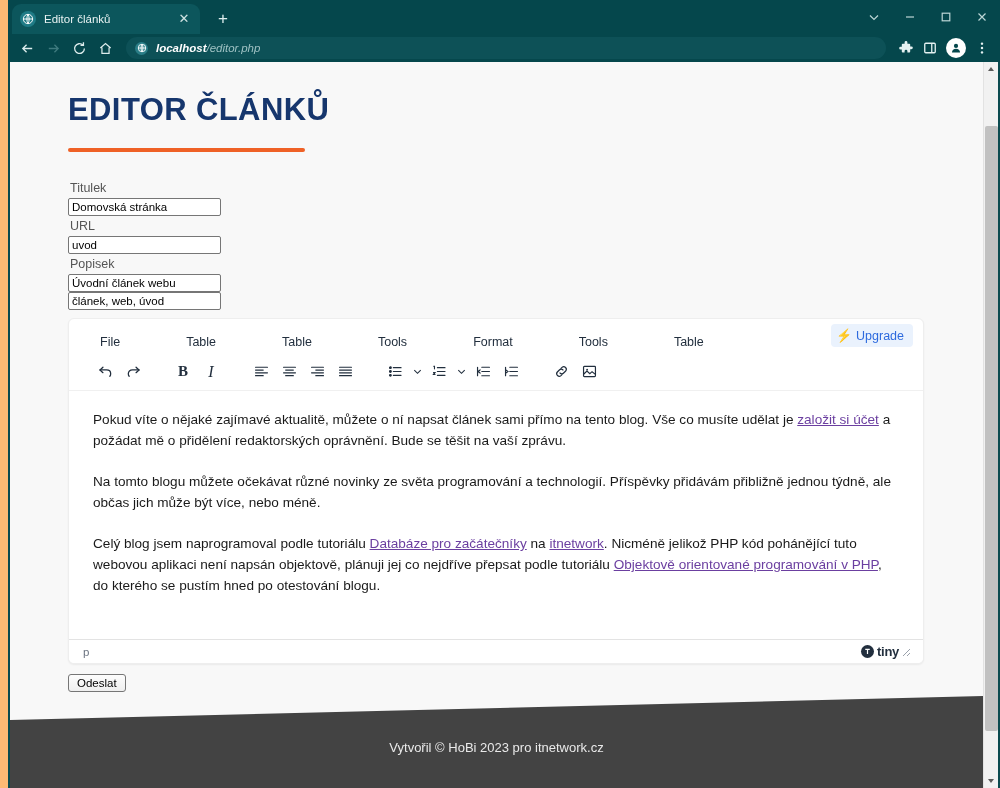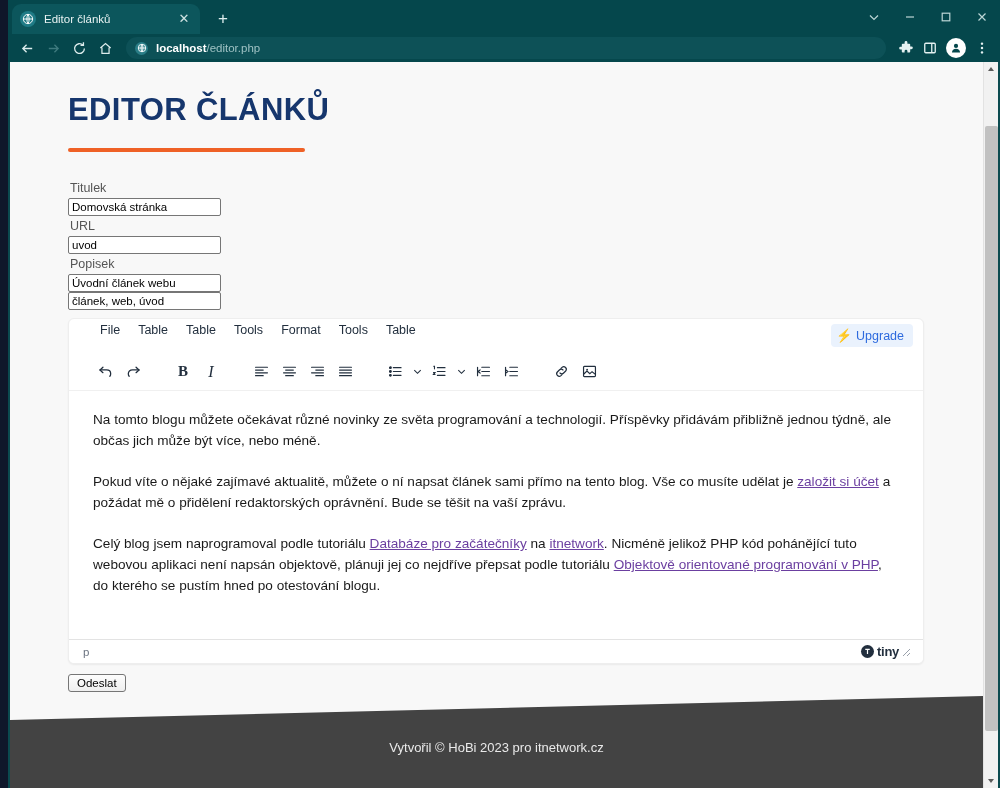--- a/index.html
+++ b/index.html
@@ -3,21 +3,21 @@
 <meta charset="utf-8">
 <style>
   * { box-sizing: border-box; margin: 0; padding: 0; }
   html, body {
     width: 1000px; height: 788px; overflow: hidden;
     font-family: "Liberation Sans", sans-serif;
     background: #2f2f2f;
   }
 
   
-  #desktop { position: relative; width: 844px; height: 788px; background: #0f172a; }
+  #desktop { position: relative; width: 844px; height: 788px; background: #fdba74; }
 
   #browser-window {
     position: absolute; left: 8px; top: 0; width: 992px; height: 788px;
     background: #0b4a4f; overflow: hidden;
   }
 
   
   #tabstrip {
     position: absolute; left: 0; top: 0; width: 992px; height: 34px;
     background: #05474c;
@@ -58,21 +58,21 @@
     background: #05474c; display: flex; align-items: center; padding: 0 6px;
   }
   .navbtn {
     width: 26px; height: 26px; display: flex; align-items: center; justify-content: center;
     color: #dcecec; flex: none;
   }
   .navbtn svg { width: 15px; height: 15px; }
   .navbtn.disabled { color: #3e7a7e; }
   #omnibox {
     flex: 1; height: 22px; margin: 0 8px; background: #0d5157; border-radius: 11px;
-    display: flex; align-items: center; padding: 0 9px; min-width: 0;
+    display: flex; align-items: center; padding: 0 9px; min-width: 0; font-style: italic;
   }
   #omnibox .site-icon {
     width: 13px; height: 13px; border-radius: 50%; background: #2a7d86; flex: none;
     display: flex; align-items: center; justify-content: center;
   }
   #omnibox .site-icon svg { width: 10px; height: 10px; }
   #url-text { margin-left: 8px; font-size: 11.5px; color: #9fc2c4; white-space: nowrap; }
   #url-text b { color: #ffffff; font-weight: 700; }
   #tb-right { display: flex; align-items: center; flex: none; }
   #tb-right .tbi {
@@ -136,22 +136,23 @@
   }
 
   
   #tinymce {
     margin-top: 8px; width: 856px; background: #fff;
     border: 1px solid #eeeeee; border-radius: 6px;
     box-shadow: 0 1px 2px rgba(0,0,0,.06);
     overflow: hidden;
   }
   #mce-menubar {
-    display: flex; align-items: flex-start; height: 34px; padding: 0 22px;
+    display: flex; align-items: flex-end; height: 34px; padding: 0 22px;
     position: relative;
+    gap: 48px;
   }
   .mce-menu-item {
     font-size: 12.5px; color: #222f3e; padding: 4px 9px; border-radius: 3px;
     white-space: nowrap;
   }
   #upgrade-btn {
     position: absolute; right: 10px; top: 5px; height: 23px;
     background: #eaf2fd; border-radius: 4px; display: flex; align-items: center;
     padding: 0 9px 0 6px; gap: 3px;
   }
@@ -442,22 +443,22 @@
                 <div class="tb-btn">
                   <svg viewBox="0 0 20 20" fill="none" stroke="currentColor" stroke-width="1.4">
                     <rect x="3" y="4" width="14" height="12" rx="1"></rect>
                     <path d="M3 13.2l4-3.8 3.4 3.2 2.6-2.4L17 13.4"></path>
                     <circle cx="7.2" cy="7.8" r="1.1" fill="currentColor" stroke="none"></circle>
                   </svg>
                 </div>
               </div>
 
               <div id="mce-body">
+                <p><span>Pokud víte o nějaké zajímavé aktualitě, můžete o ní napsat článek sami přímo na tento blog. Vše co musíte udělat je </span><a href="#">založit si účet</a><span> a požádat mě o přidělení redaktorských oprávnění. Bude se těšit na vaší zprávu.</span></p>
                 <p>Na tomto blogu můžete očekávat různé novinky ze světa programování a technologií. Příspěvky přidávám přibližně jednou týdně, ale občas jich může být více, nebo méně.</p>
-                <p><span>Pokud víte o nějaké zajímavé aktualitě, můžete o ní napsat článek sami přímo na tento blog. Vše co musíte udělat je </span><a href="#">založit si účet</a><span> a požádat mě o přidělení redaktorských oprávnění. Bude se těšit na vaší zprávu.</span></p>
                 <p><span>Celý blog jsem naprogramoval podle tutoriálu </span><a href="#">Databáze pro začátečníky</a><span> na </span><a href="#">itnetwork</a><span>. Nicméně jelikož PHP kód pohánějící tuto webovou aplikaci není napsán objektově, plánuji jej co nejdříve přepsat podle tutoriálu </span><a href="#">Objektově orientované programování v PHP</a><span>, do kterého se pustím hned po otestování blogu.</span></p>
               </div>
 
               <div id="mce-statusbar">
                 <span id="mce-path">p</span>
                 <span id="tiny-brand">
                   <span class="tiny-mark">
                     <svg viewBox="0 0 12 12" fill="none" stroke="#ffffff" stroke-width="1.6">
                         <path d="M3 3.2h6M6 3.2v6"></path>
                       </svg>

